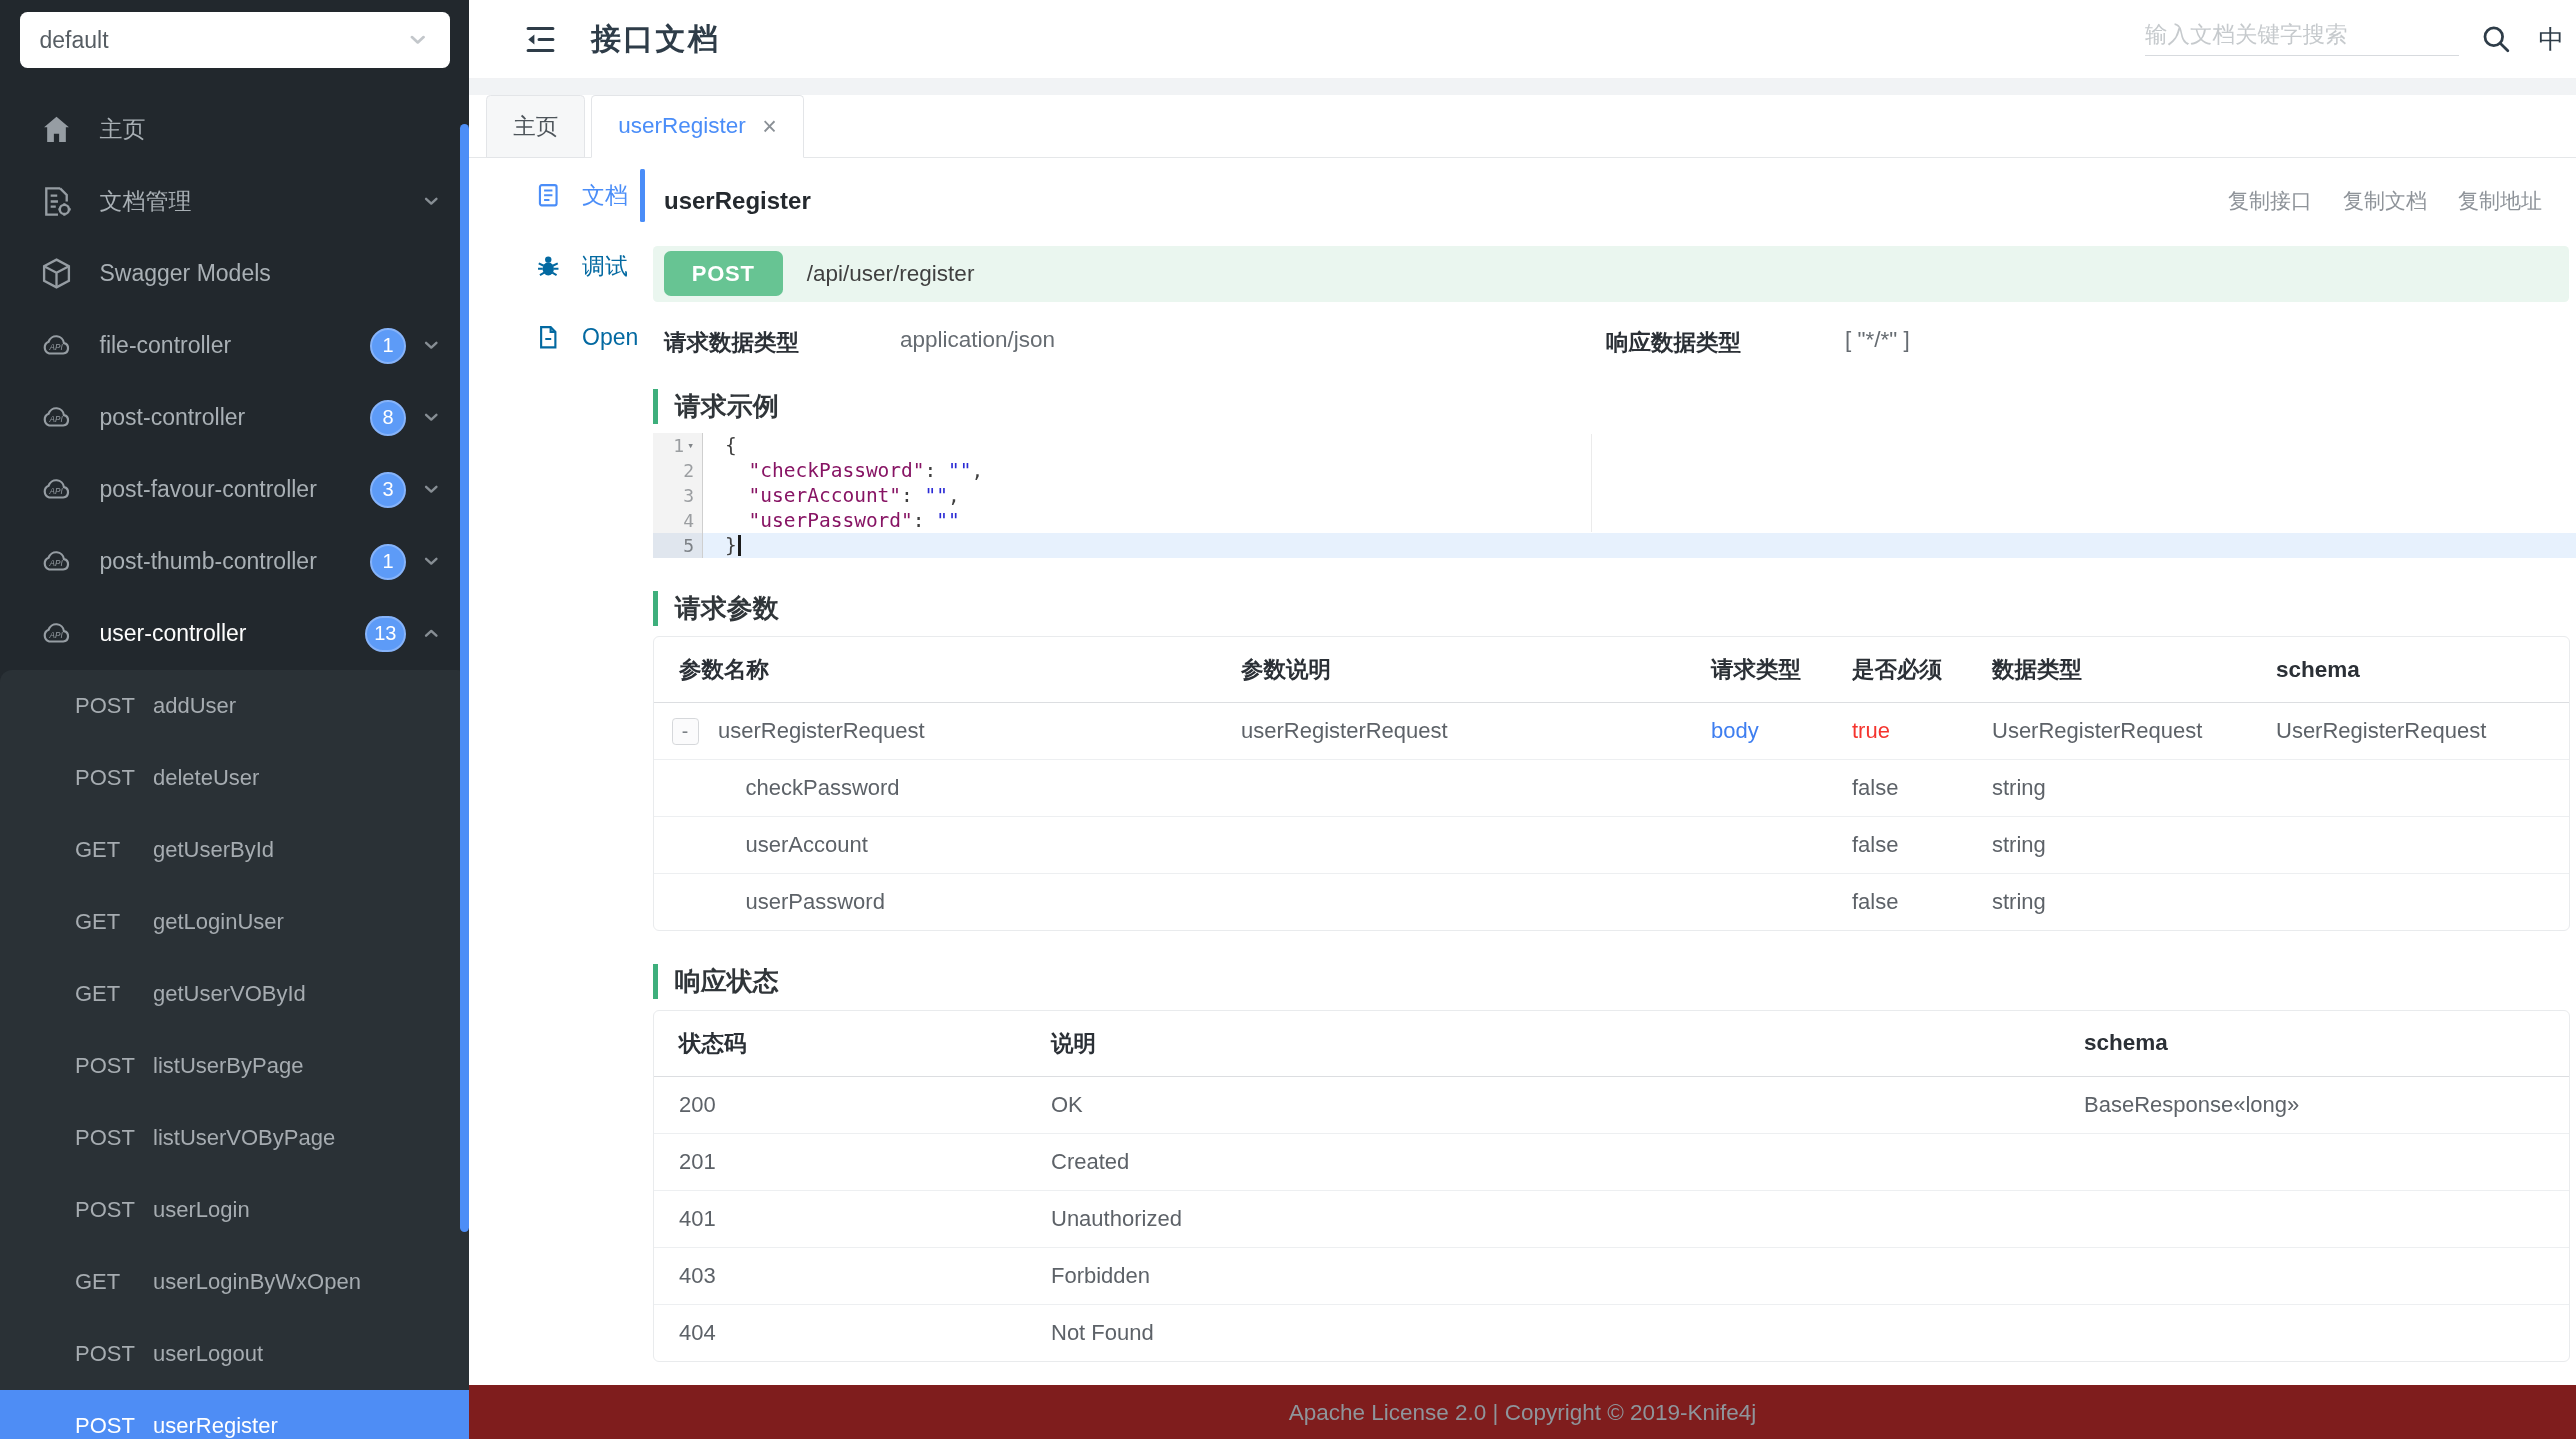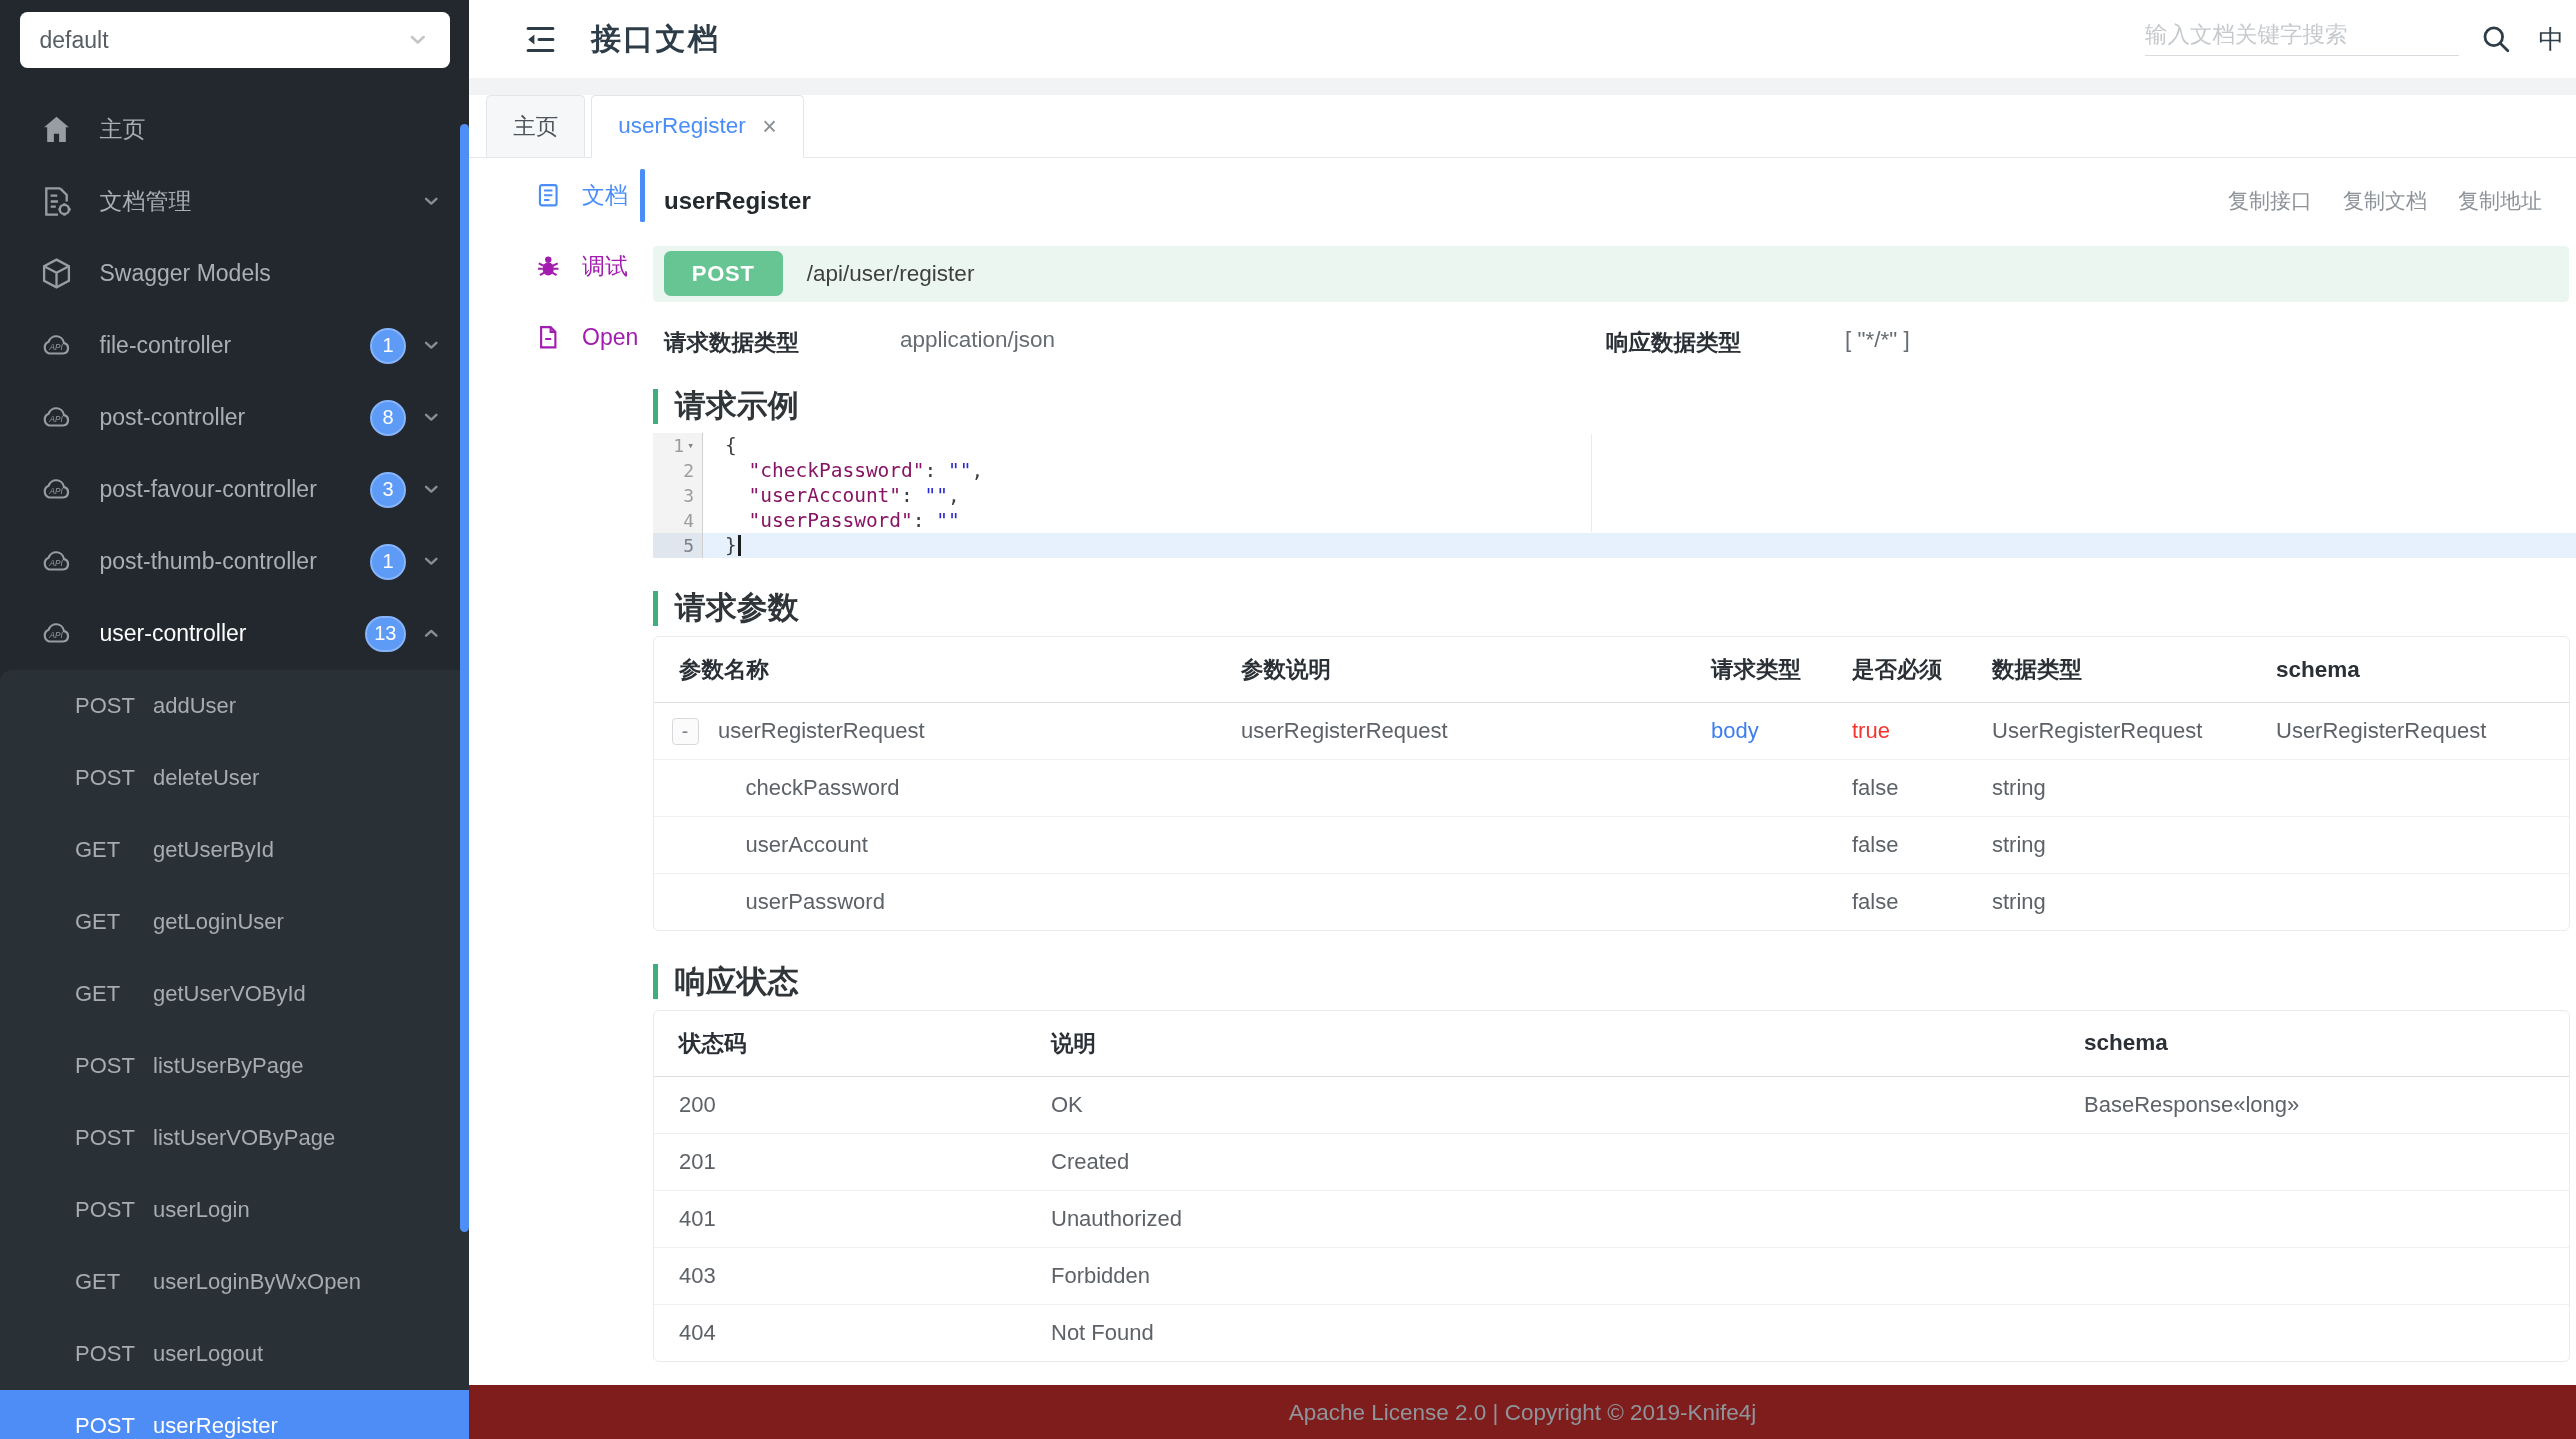--- a/index.html
+++ b/index.html
@@ -52,21 +52,21 @@
     background: #f6f7f8; padding: 0 26px; display: flex; align-items: center; gap: 16.5px;
     font-size: 22.5px; color: #4d545a; margin-right: 6px; cursor: pointer; }
   .tab.active { background: #fff; border-bottom-color: #fff; color: #4a8df8; }
   .tab-close { color: #8a9096; font-size: 25px; line-height: 1; }
 
   .bodyrow { flex: 1; min-height: 0; display: flex; background: #fff; }
 
   
   .docnav { width: 176px; flex-shrink: 0; padding-top: 1.5px; }
   .docnav-item { height: 71px; display: flex; align-items: center; padding-left: 65px; gap: 19.5px;
-    font-size: 23px; color: #a21caf; position: relative; cursor: pointer; }
+    font-size: 23px; color: #0369a1; position: relative; cursor: pointer; }
   .docnav-item .dn-icon { width: 28.5px; height: 28.5px; flex-shrink: 0; }
   .docnav-item .dn-icon svg { width: 100%; height: 100%; display: block; }
   .docnav-item.active { color: #4a8df8; }
   .docnav-item.active::after { content: ""; position: absolute; right: 0; top: 9px; bottom: 9px;
     width: 5.3px; border-radius: 1.5px; background: #4a8df8; }
 
   
   .content { flex: 1; min-width: 0; overflow: hidden; padding-top: 13.5px; }
   .api-header { margin: 10.5px 34px 0 19px; display: flex; align-items: center; height: 38px; }
   .api-header h2 { font-size: 24px; font-weight: 700; color: #24292e; }
@@ -79,21 +79,21 @@
     font-size: 22px; font-weight: 700; letter-spacing: 0.8px; display: flex; align-items: center; justify-content: center; }
   .api-path { margin-left: 24px; font-size: 22.5px; color: #404040; }
 
   .types-row { position: relative; height: 31.5px; margin-top: 22.5px; font-size: 22.5px; }
   .types-row span { position: absolute; top: 3px; white-space: nowrap; }
   .t-label { font-weight: 700; color: #2b3036; }
   .t-val { color: #666c72; }
   .t1 { left: 19px; } .t2 { left: 255px; } .t3 { left: 961px; } .t4 { left: 1200px; }
 
   .section-title { margin-top: 33px; margin-left: 7.5px; height: 35px; border-left: 5.3px solid #3eaf7c;
-    padding-left: 17.3px; font-size: 31px; font-weight: 700; color: #303539; display: flex; align-items: center; }
+    padding-left: 17.3px; font-size: 26px; font-weight: 700; color: #303539; display: flex; align-items: center; }
 
   
   .editor { margin: 9px 0 0 7.5px; position: relative; font-family: "DejaVu Sans Mono", monospace; }
   .editor::after { content: ""; position: absolute; left: 938px; top: 1.5px; height: 98px; width: 1.5px; background: #ebebeb; }
   .code-line { height: 25px; display: flex; align-items: stretch; font-size: 19.5px; }
   .gutter { width: 50px; flex-shrink: 0; background: #f3f3f3; border-right: 1.5px solid #cfcfcf;
     color: #9b9ea1; display: flex; align-items: center; justify-content: flex-end;
     padding-right: 7.5px; font-size: 18px; gap: 3px; }
   .fold-caret { font-size: 11.3px; color: #808488; }
   .code-line.active { background: #e7f1fd; }

